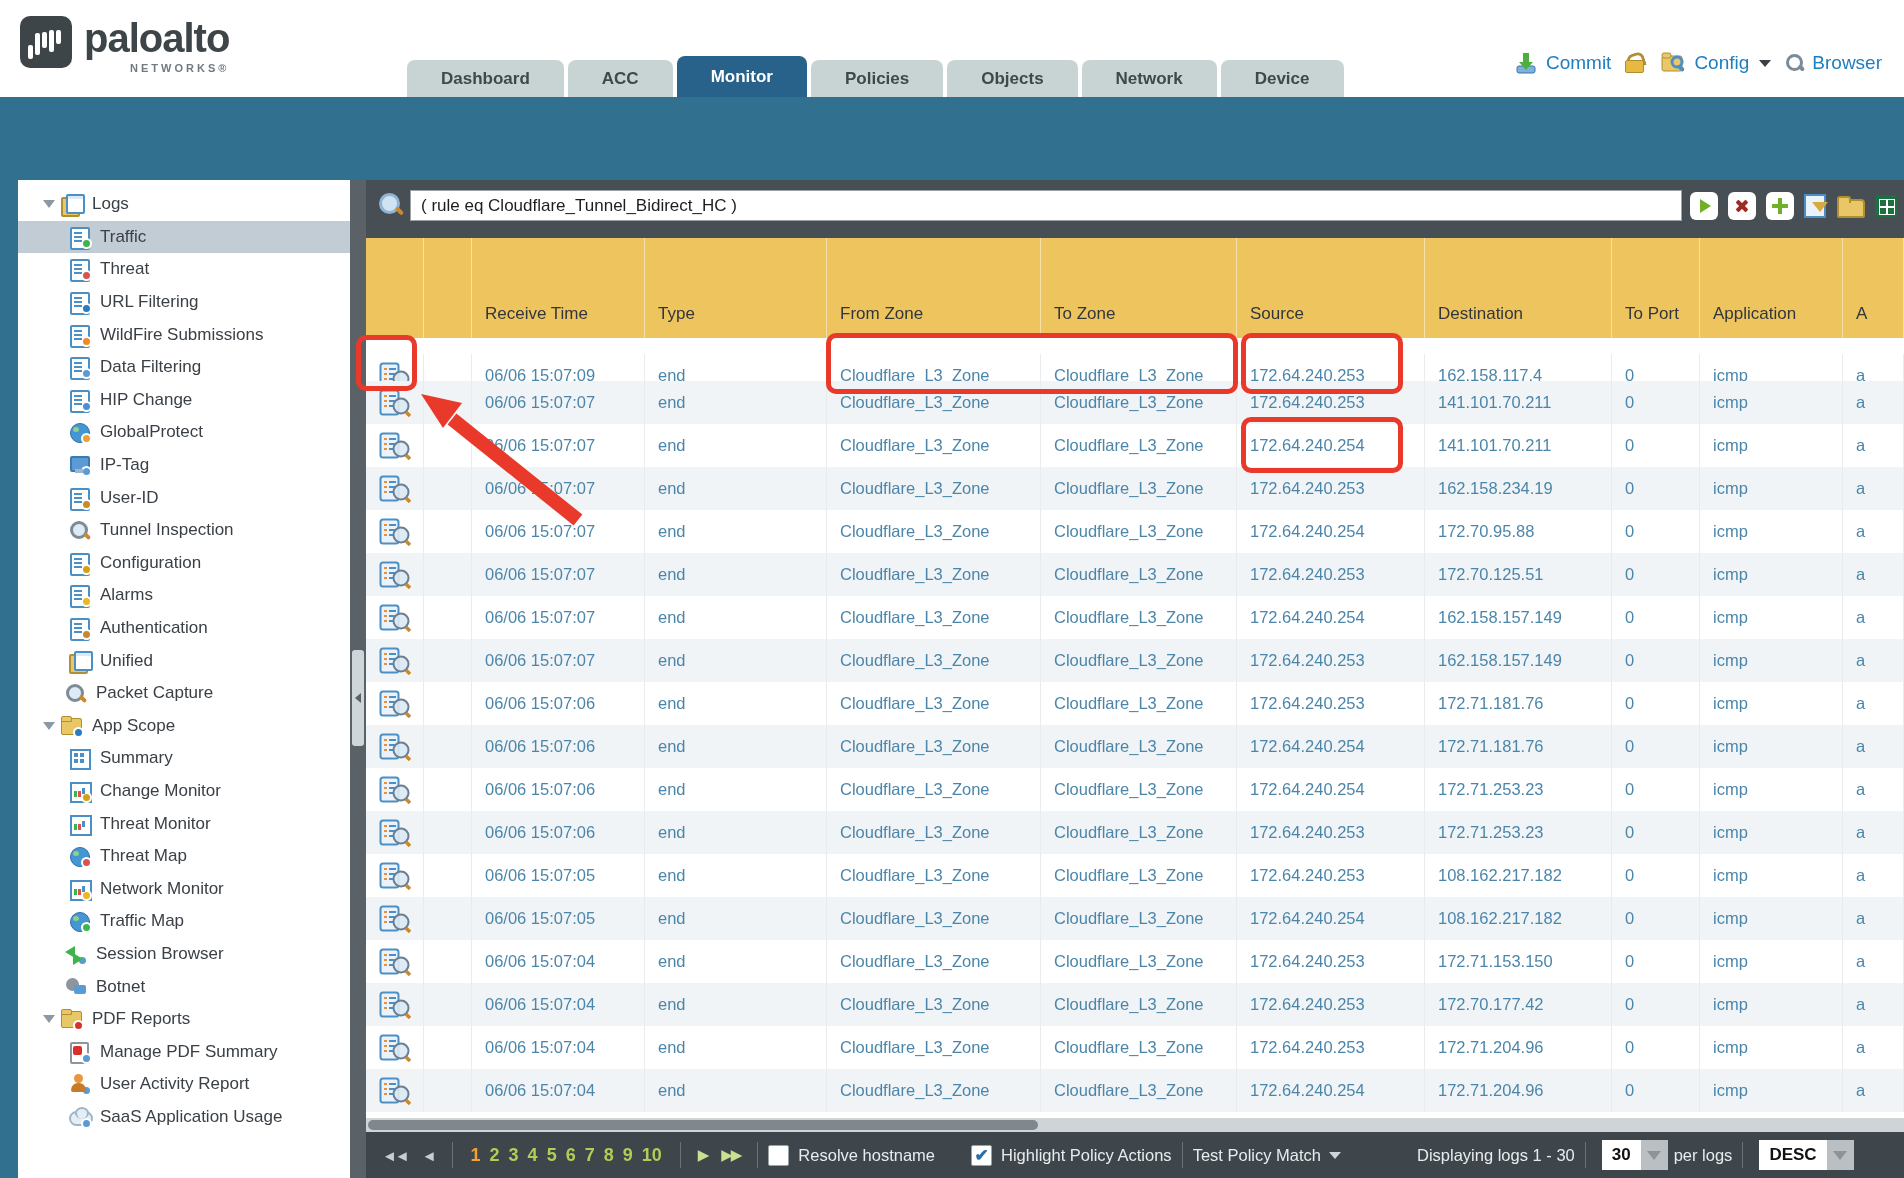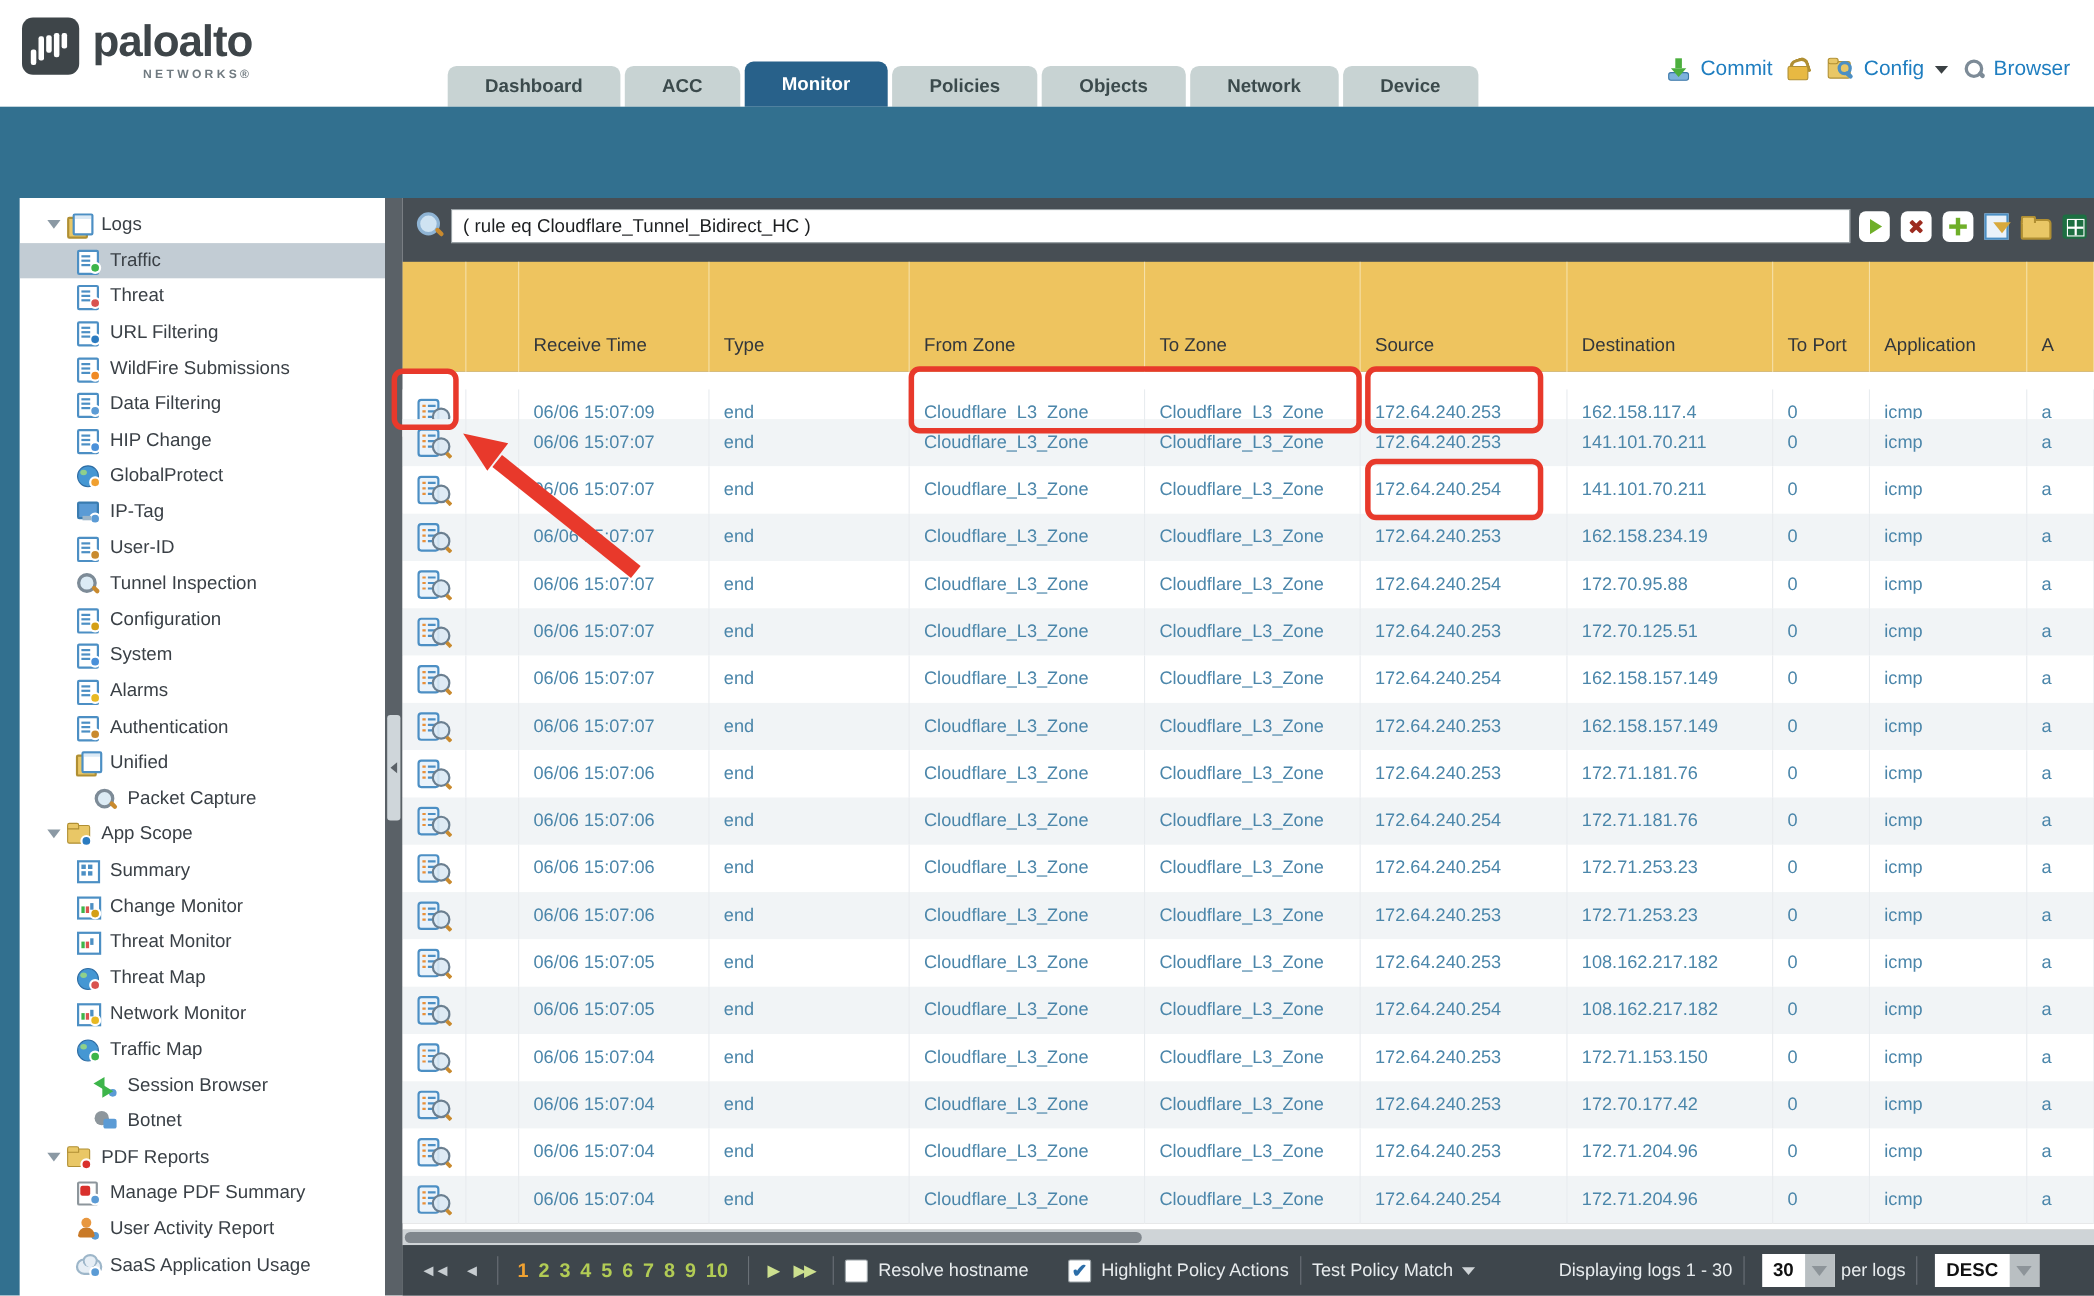--- a/index.html
+++ b/index.html
@@ -59,21 +59,21 @@
   
   #side-strip { position:absolute; left:0; top:180px; width:18px; height:998px; background:#32708f; }
   #sidebar { position:absolute; left:18px; top:180px; width:332px; height:998px; background:#fff; overflow:hidden; }
   #side-list { position:absolute; left:0; top:8px; width:100%; }
   .side-item { display:flex; align-items:center; height:32.6px; font-size:17px; color:#3a4046; cursor:pointer; white-space:nowrap; }
   .side-item.selected { background:#c2ccd4; }
   .tri { width:14px; height:14px; margin-left:6px; margin-right:4px; position:relative; flex:0 0 auto; }
   .tri.exp::after { content:""; position:absolute; left:1px; top:3px; width:0; height:0;
        border-left:6px solid transparent; border-right:6px solid transparent; border-top:8px solid #8b99a4; }
   .indent0 { padding-left:18px; }
-  .indent0n { padding-left:66px; }
+  .indent0n { padding-left:46px; }
   .indent1 { padding-left:50px; }
   
   .ic { position:relative; width:24px; height:20px; margin-right:8px; flex:0 0 auto; }
   .ic .badge { position:absolute; right:0px; bottom:-2px; width:11px; height:11px; border-radius:50%;
                background:var(--b,#888); border:2px solid #fff; }
   .ic-doc::before { content:""; position:absolute; left:2px; top:0; width:16px; height:19px; background:#fff;
        border:2px solid #4c8fc4; border-radius:2px; }
   .ic-doc::after { content:""; position:absolute; left:6px; top:5px; width:8px; height:2px; background:#4c8fc4;
        box-shadow:0 4px 0 #4c8fc4, 0 8px 0 #4c8fc4; }
   .ic-docs::before { content:""; position:absolute; left:1px; top:3px; width:15px; height:16px; background:#e9c766;
@@ -323,26 +323,20 @@
         </div>
         <div class="side-item indent1">
           <span class="ic ic-mag"></span>
           <span>Tunnel Inspection</span>
         </div>
         <div class="side-item indent1">
           <span class="ic ic-doc">
             <span class="badge" style="--b: #d4a017;"></span>
           </span>
           <span>Configuration</span>
-        </div>
-        <div class="side-item indent1">
-          <span class="ic ic-doc">
-            <span class="badge" style="--b: #4a90d9;"></span>
-          </span>
-          <span>System</span>
         </div>
         <div class="side-item indent1">
           <span class="ic ic-doc">
             <span class="badge" style="--b: #e8b923;"></span>
           </span>
           <span>Alarms</span>
         </div>
         <div class="side-item indent1">
           <span class="ic ic-doc">
             <span class="badge" style="--b: #c98a2e;"></span>

